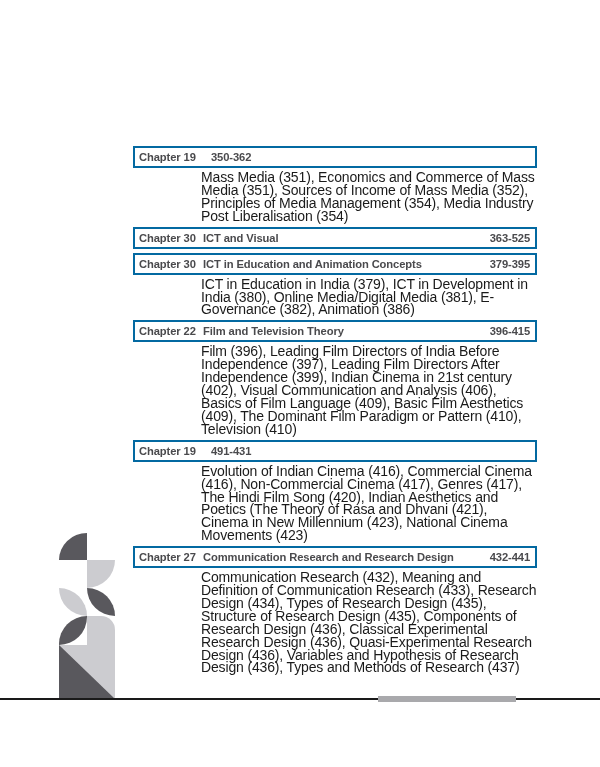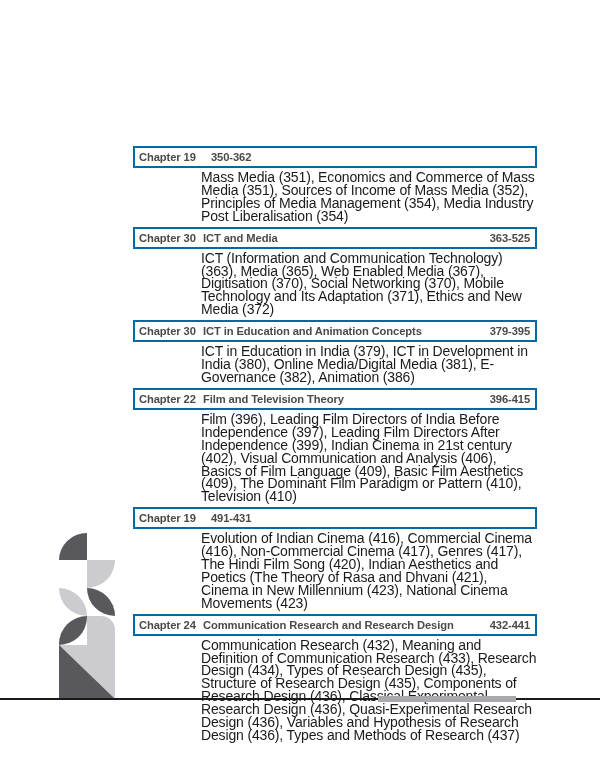--- a/index.html
+++ b/index.html
@@ -39,24 +39,23 @@
     <div class="ch-head">
       <span class="ch-label">Chapter 19</span>
       <span class="ch-pages">350-362</span>
     </div>
     <div class="ch-body">Mass Media (351), Economics and Commerce of Mass Media (351), Sources of Income of Mass Media (352), Principles of Media Management (354), Media Industry Post Liberalisation (354)</div>
   </div>
 
   <div class="chapter">
     <div class="ch-head">
       <span class="ch-label">Chapter 30</span>
-      <span class="ch-title">ICT and Media</span>
+      <span class="ch-title">ICT and Visual</span>
       <span class="ch-pages">363-525</span>
     </div>
-    <div class="ch-body">ICT (Information and Communication Technology) (363), Media (365), Web Enabled Media (367), Digitisation (370), Social Networking (370), Mobile Technology and Its Adaptation (371), Ethics and New Media (372)</div>
   </div>
 
   <div class="chapter">
     <div class="ch-head">
       <span class="ch-label">Chapter 30</span>
       <span class="ch-title">ICT in Education and Animation Concepts</span>
       <span class="ch-pages">379-395</span>
     </div>
     <div class="ch-body">ICT in Education in India (379), ICT in Development in India (380), Online Media/Digital Media (381), E-Governance (382), Animation (386)</div>
   </div>
@@ -73,21 +72,21 @@
   <div class="chapter">
     <div class="ch-head">
       <span class="ch-label">Chapter 19</span>
       <span class="ch-pages">491-431</span>
     </div>
     <div class="ch-body">Evolution of Indian Cinema (416), Commercial Cinema (416), Non-Commercial Cinema (417), Genres (417), The Hindi Film Song (420), Indian Aesthetics and Poetics (The Theory of Rasa and Dhvani (421), Cinema in New Millennium (423), National Cinema Movements (423)</div>
   </div>
 
   <div class="chapter">
     <div class="ch-head">
-      <span class="ch-label">Chapter 24</span>
+      <span class="ch-label">Chapter 27</span>
       <span class="ch-title">Communication Research and Research Design</span>
       <span class="ch-pages">432-441</span>
     </div>
     <div class="ch-body">Communication  Research (432), Meaning and Definition of Communication Research (433), Research Design (434), Types of Research Design (435), Structure of Research Design (435), Components of Research Design (436), Classical Experimental Research Design (436), Quasi-Experimental Research Design (436), Variables and Hypothesis of Research Design (436), Types and Methods of Research (437)</div>
   </div>
 </div>
 
 <div>
   <div class="deco dark" style="left:59px; top:533px; width:28px; height:27px; border-top-left-radius:28px 27px;"></div>
   <div class="deco light" style="left:87px; top:560px; width:28px; height:28px; border-bottom-right-radius:28px 28px;"></div>

